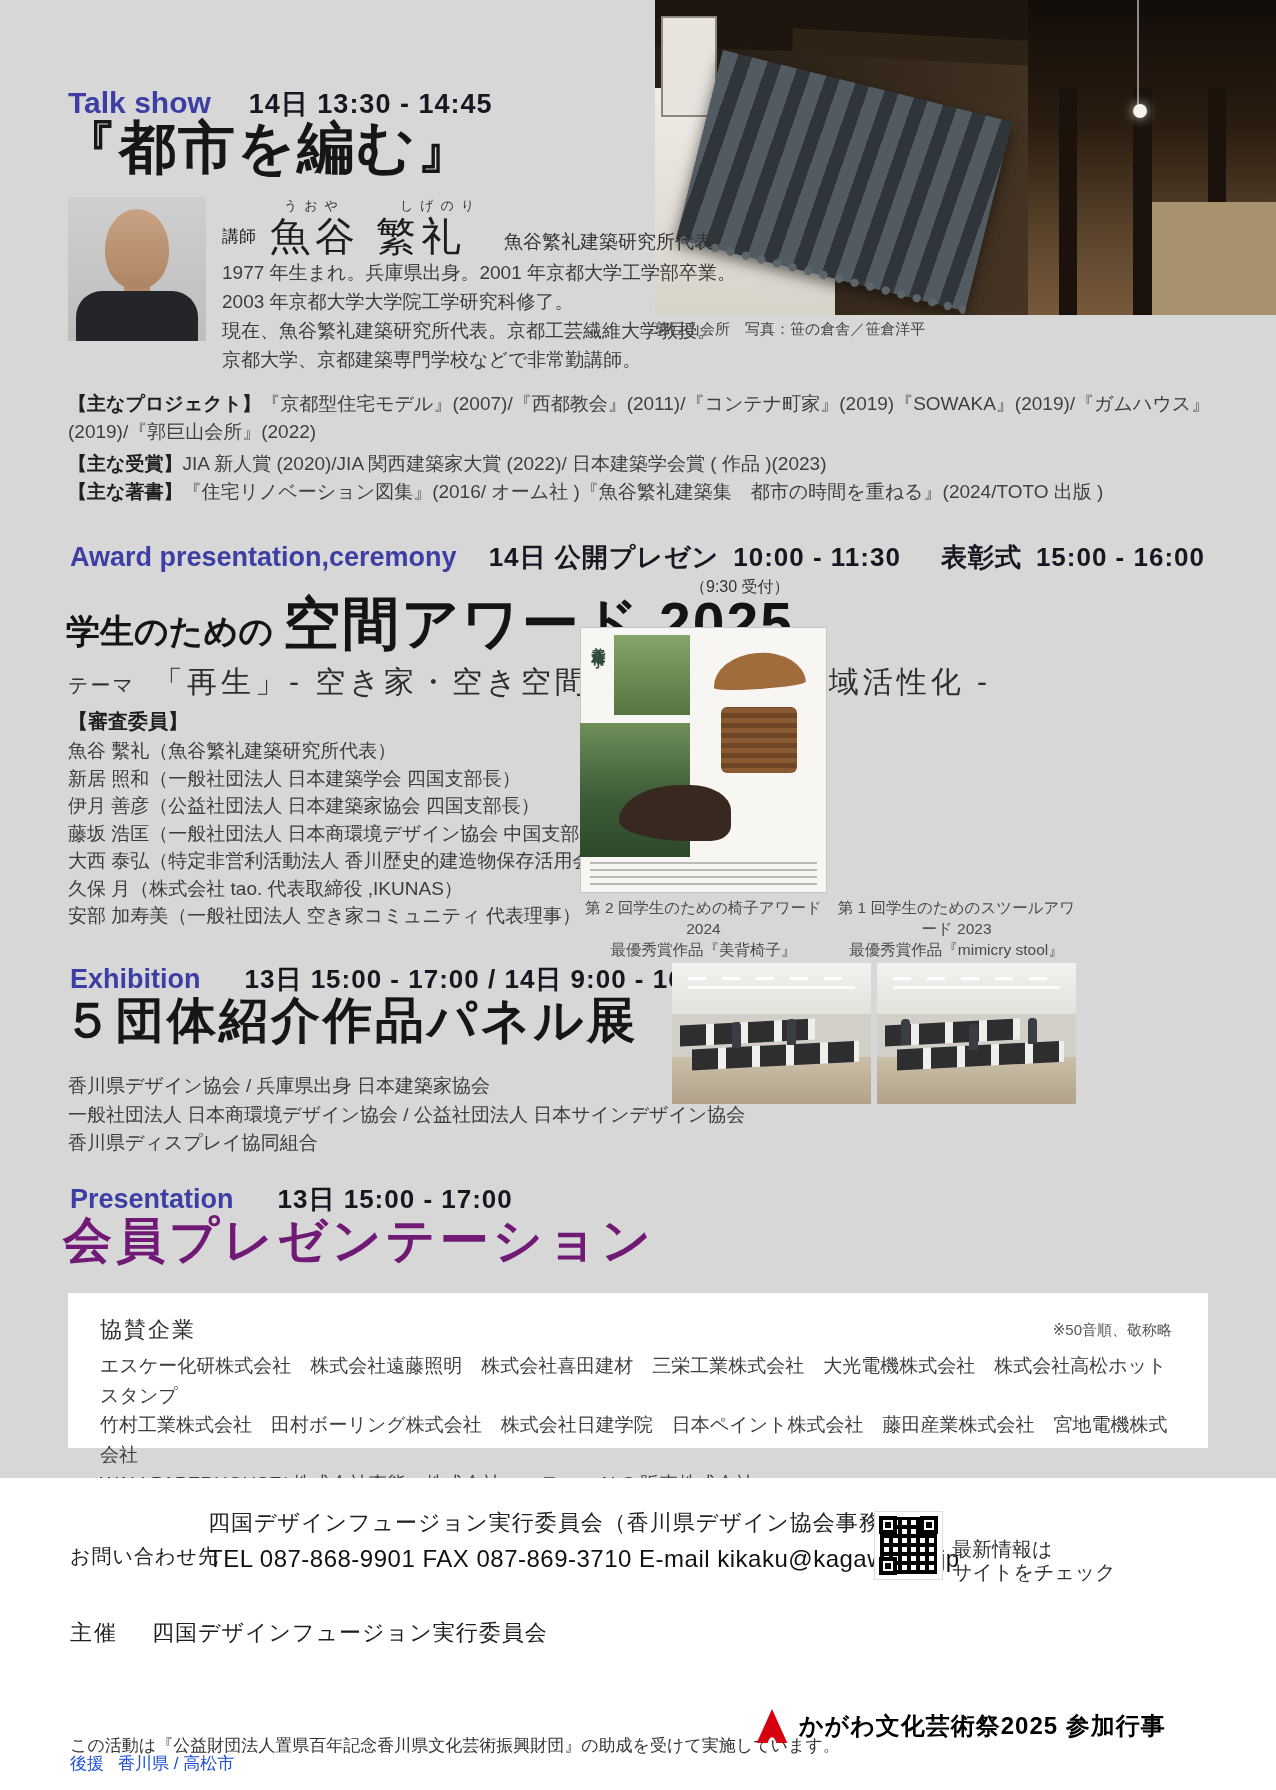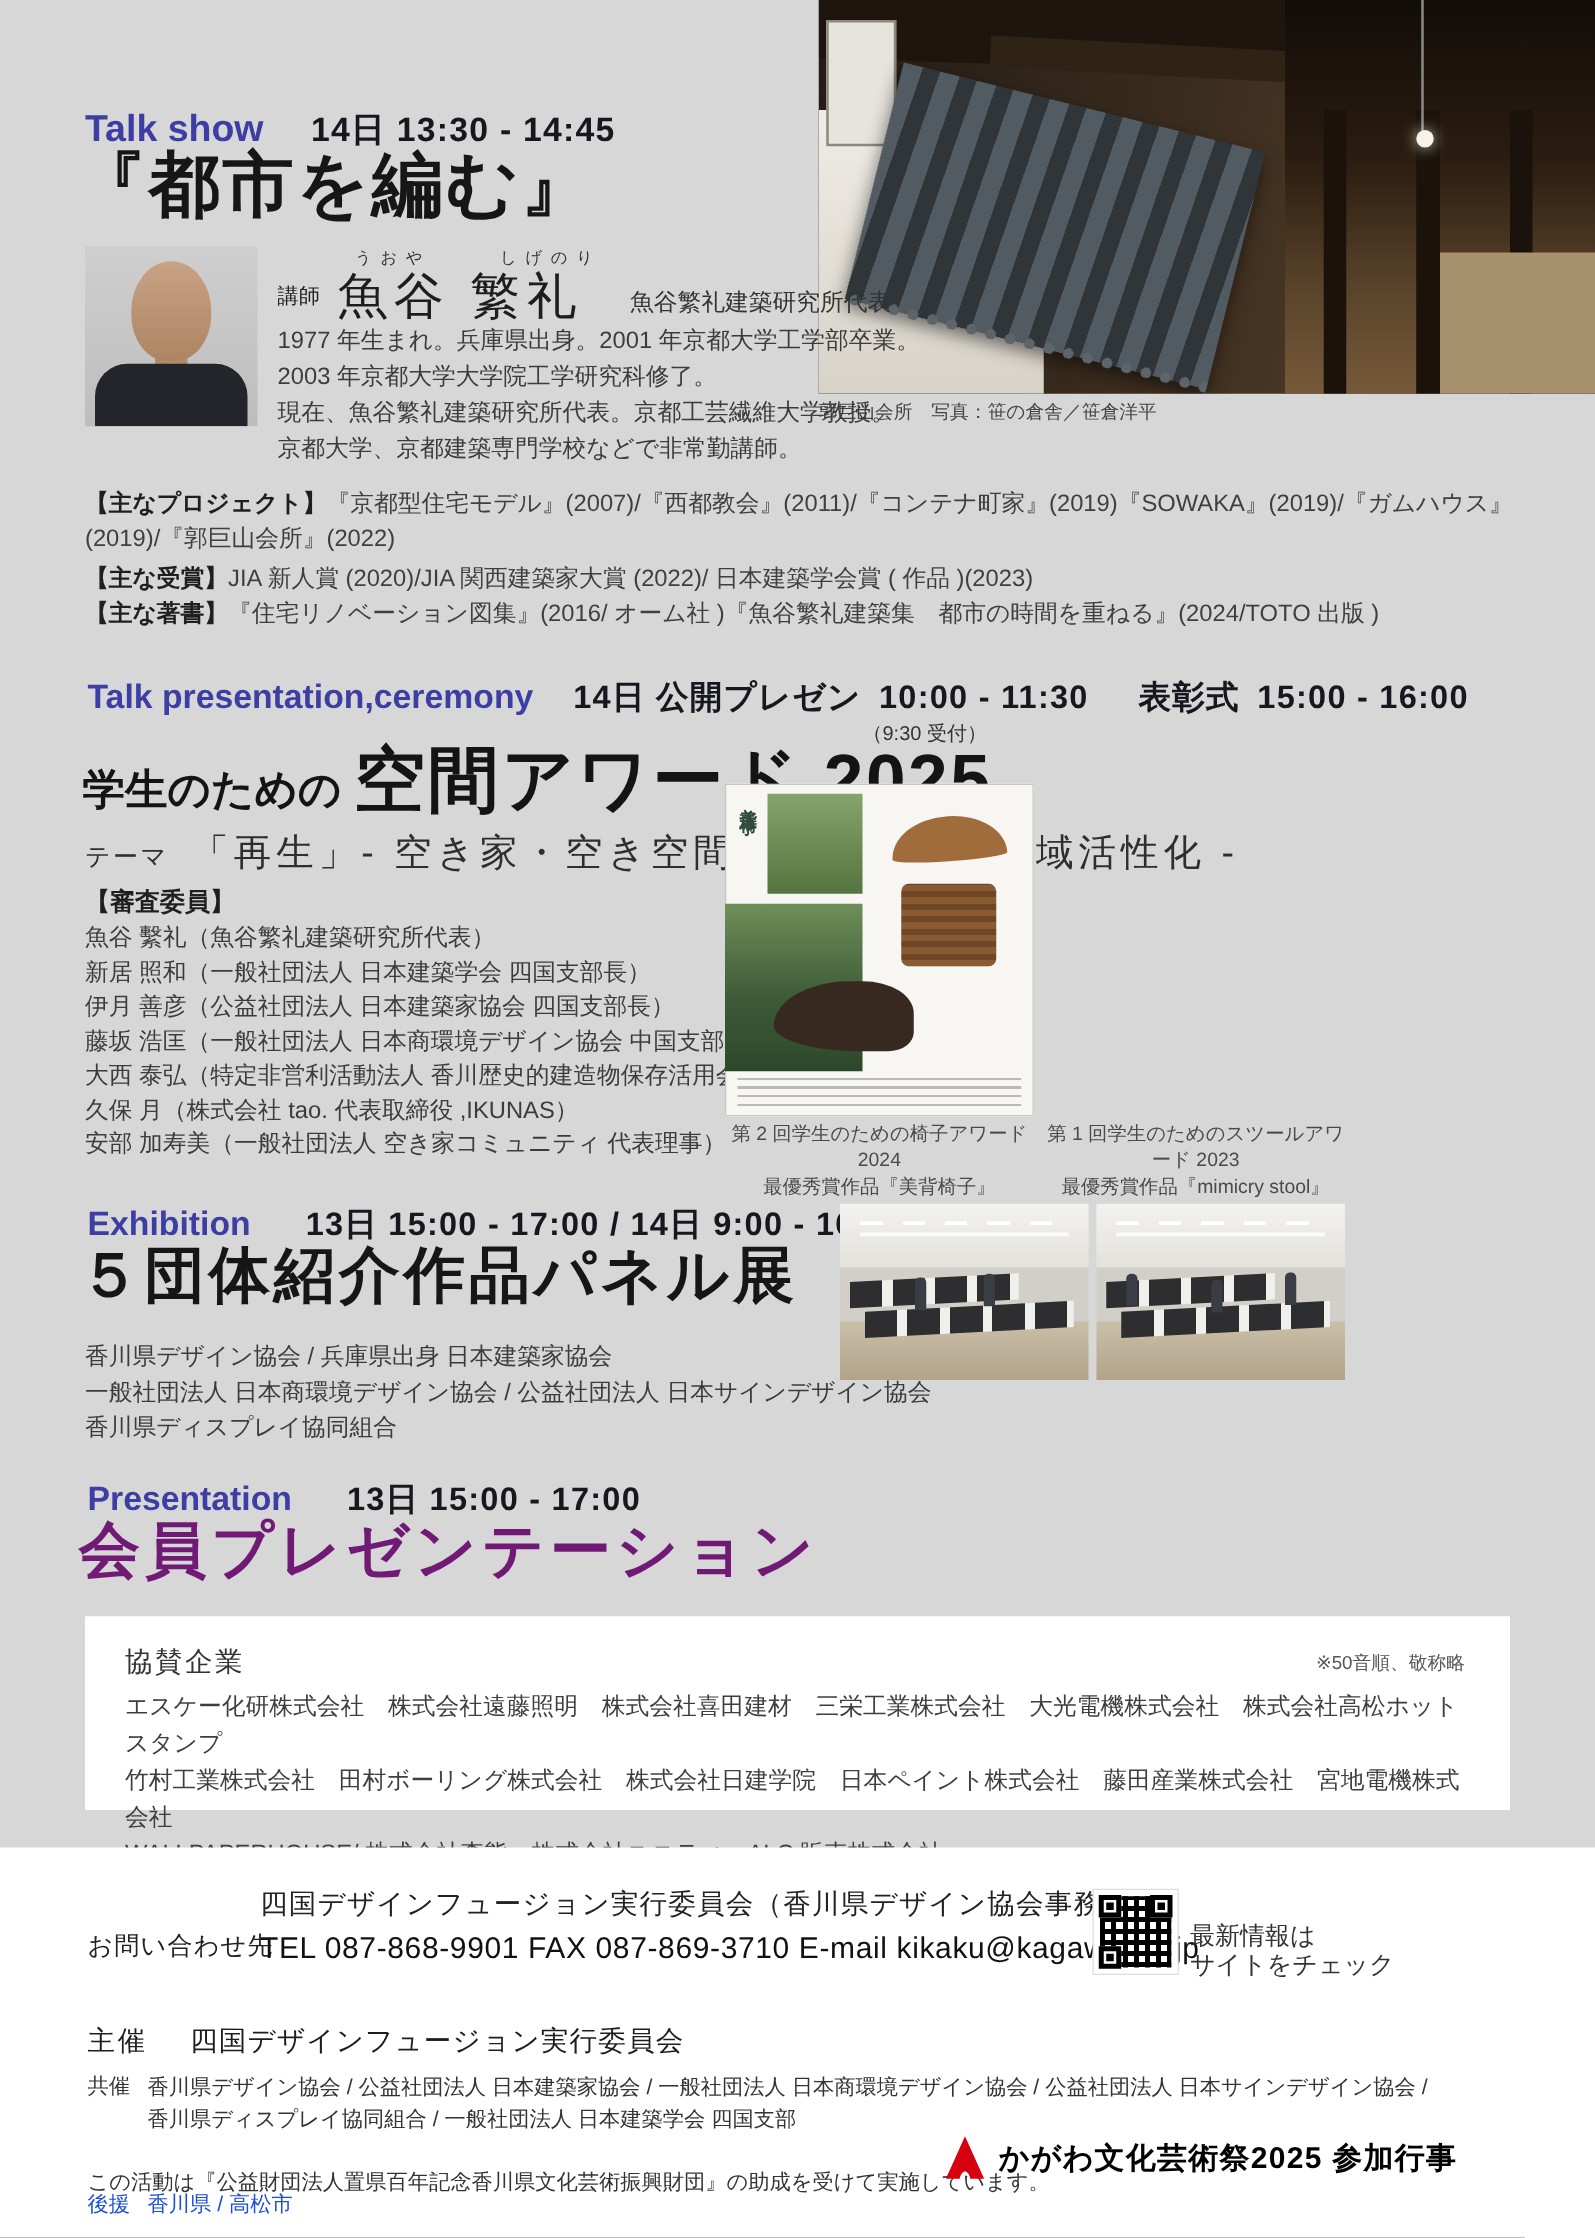--- a/index.html
+++ b/index.html
@@ -201,21 +201,21 @@
     <div>2003 年京都大学大学院工学研究科修了。</div>
     <div>現在、魚谷繁礼建築研究所代表。京都工芸繊維大学教授。</div>
     <div>京都大学、京都建築専門学校などで非常勤講師。</div>
   </div>
 
   <p class="abs prof" id="prof-projects"><span class="prof-label">【主なプロジェクト】</span><span>『京都型住宅モデル』(2007)/『西都教会』(2011)/『コンテナ町家』(2019)『SOWAKA』(2019)/『ガムハウス』(2019)/『郭巨山会所』(2022)</span></p>
   <p class="abs prof" id="prof-awards"><span class="prof-label">【主な受賞】</span><span>JIA 新人賞 (2020)/JIA 関西建築家大賞 (2022)/ 日本建築学会賞 ( 作品 )(2023)</span></p>
   <p class="abs prof" id="prof-books"><span class="prof-label">【主な著書】</span><span>『住宅リノベーション図集』(2016/ オーム社 )『魚谷繁礼建築集　都市の時間を重ねる』(2024/TOTO 出版 )</span></p>
 
   <div class="abs sec-head aw-head">
-    <span class="sec-label aw-label">Talk presentation,ceremony</span>
+    <span class="sec-label aw-label">Award presentation,ceremony</span>
     <span class="aw-part aw-day">14日 公開プレゼン</span>
     <span class="aw-part aw-t1">10:00 - 11:30</span>
     <span class="aw-part aw-cer">表彰式</span>
     <span class="aw-part aw-t2">15:00 - 16:00</span>
   </div>
   <div class="abs aw-reception">（9:30 受付）</div>
 
   <div class="abs aw-title">
     <span class="aw-title-small">学生のための</span>
     <span class="aw-title-large">空間アワード 2025</span>
@@ -327,27 +327,20 @@
   <div class="abs ft-qr-note">
     <div>最新情報は</div>
     <div>サイトをチェック</div>
   </div>
 
   <div class="abs ft-host">
     <span class="lbl">主催</span>
     <span class="val">四国デザインフュージョン実行委員会</span>
   </div>
 
-  <div class="abs ft-cohost">
-    <span class="lbl">共催</span>
-    <span class="lines">
-      <div>香川県デザイン協会 / 公益社団法人 日本建築家協会 / 一般社団法人 日本商環境デザイン協会 / 公益社団法人 日本サインデザイン協会 /</div>
-      <div>香川県ディスプレイ協同組合 / 一般社団法人 日本建築学会 四国支部</div>
-    </span>
-  </div>
 
   <div class="abs ft-support">
     <span class="lbl">後援</span>
     <span>香川県 / 高松市</span>
   </div>
 
   <div class="abs ft-grant">この活動は『公益財団法人置県百年記念香川県文化芸術振興財団』の助成を受けて実施しています。</div>
 
   <div class="abs festival">
     <svg width="34" height="40" viewBox="0 0 40 44">

